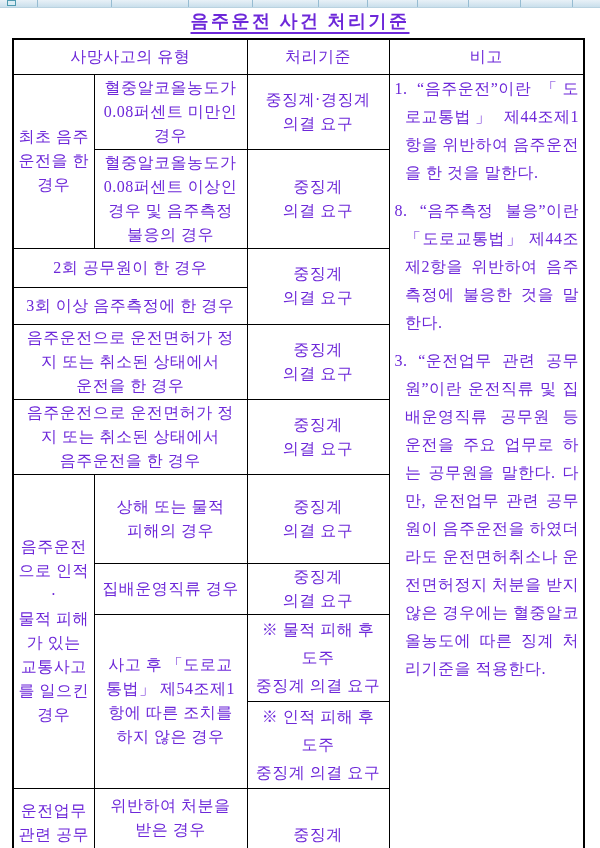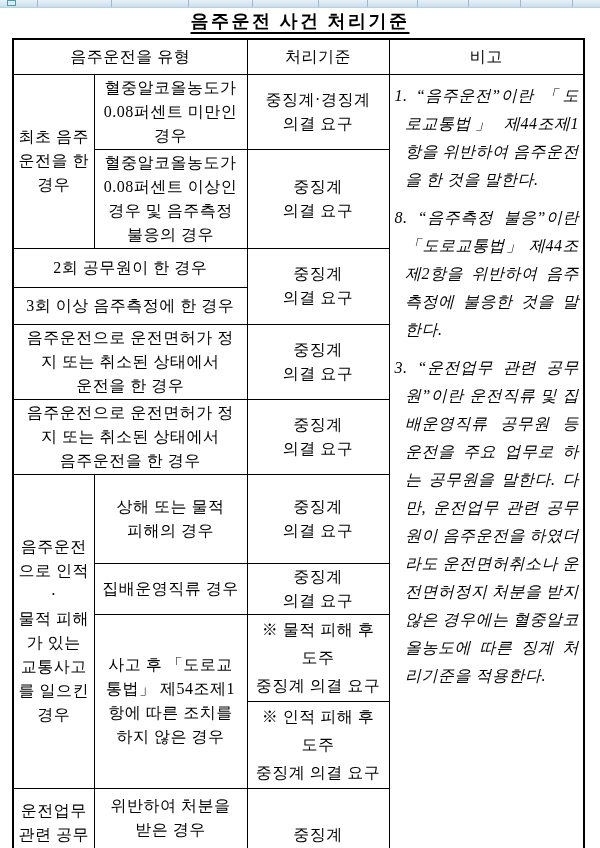--- a/index.html
+++ b/index.html
@@ -1,17 +1,17 @@
 <!DOCTYPE html>
 <html><head>
 <meta charset="utf-8">
 <style>
   html,body{margin:0;padding:0;background:#fff;}
   #page{position:relative;width:600px;height:848px;background:#ffffff;overflow:hidden;
-        font-family:"Liberation Serif","DejaVu Serif",serif;color:#000000;}
+        font-family:"Liberation Serif","DejaVu Serif",serif;color:#6d28d9;}
 
   
   #top-strip{position:absolute;left:0;top:0;width:600px;height:7px;
              background:linear-gradient(#e8f1f7,#cadfec);border-bottom:1px solid #b9d2e0;}
   .grid-tick{position:absolute;top:0;width:1px;height:7px;background:#96bcd2;}
   #cell-cursor{position:absolute;left:7px;top:0;width:9px;height:6px;
                border:1.5px solid #4e9ab0;background:#d9ecf4;box-sizing:border-box;}
 
   
   #doc-title{position:absolute;left:0;top:9px;width:600px;text-align:center;
@@ -21,21 +21,21 @@
   
   table#main{position:absolute;left:12px;top:38px;width:571px;height:794px;
              border-collapse:collapse;table-layout:fixed;
              border:2px solid #000;}
   #main th,#main td{border:1.5px solid #000;padding:1px 2px;
              font-size:16px;line-height:24px;letter-spacing:0.5px;
              text-align:center;vertical-align:middle;font-weight:normal;
              white-space:pre-line;overflow:hidden;}
   #main td.tight{line-height:28px;}
   #main td.note-cell{vertical-align:top;text-align:left;white-space:normal;
-             padding:7px 4px 4px 5px;font-style:italic;}
+             padding:0 4px 4px 5px;}
   .note-p{margin:0 0 10px 0;line-height:28px;font-size:16px;letter-spacing:0.5px;
           text-align:justify;padding-left:0.65em;text-indent:-0.65em;word-break:normal;}
 </style>
 </head>
 <body>
 
 <div id="page">
 
   <div id="top-strip">
     <div id="cell-cursor"></div>
@@ -55,21 +55,21 @@
 
   <table id="main">
     <colgroup>
       <col style="width:81px">
         <col style="width:153px">
         <col style="width:142px">
         <col style="width:195px">
     </colgroup>
     <tbody>
         <tr style="height:35px">
-      <th colspan="2">음주운전을 유형</th>
+      <th colspan="2">사망사고의 유형</th>
       <th>처리기준</th>
       <th>비고</th>
     </tr>
     <tr style="height:73px">
       <td rowspan="2">최초 음주
 운전을 한
 경우</td>
       <td>혈중알코올농도가
 0.08퍼센트 미만인
 경우</td>

